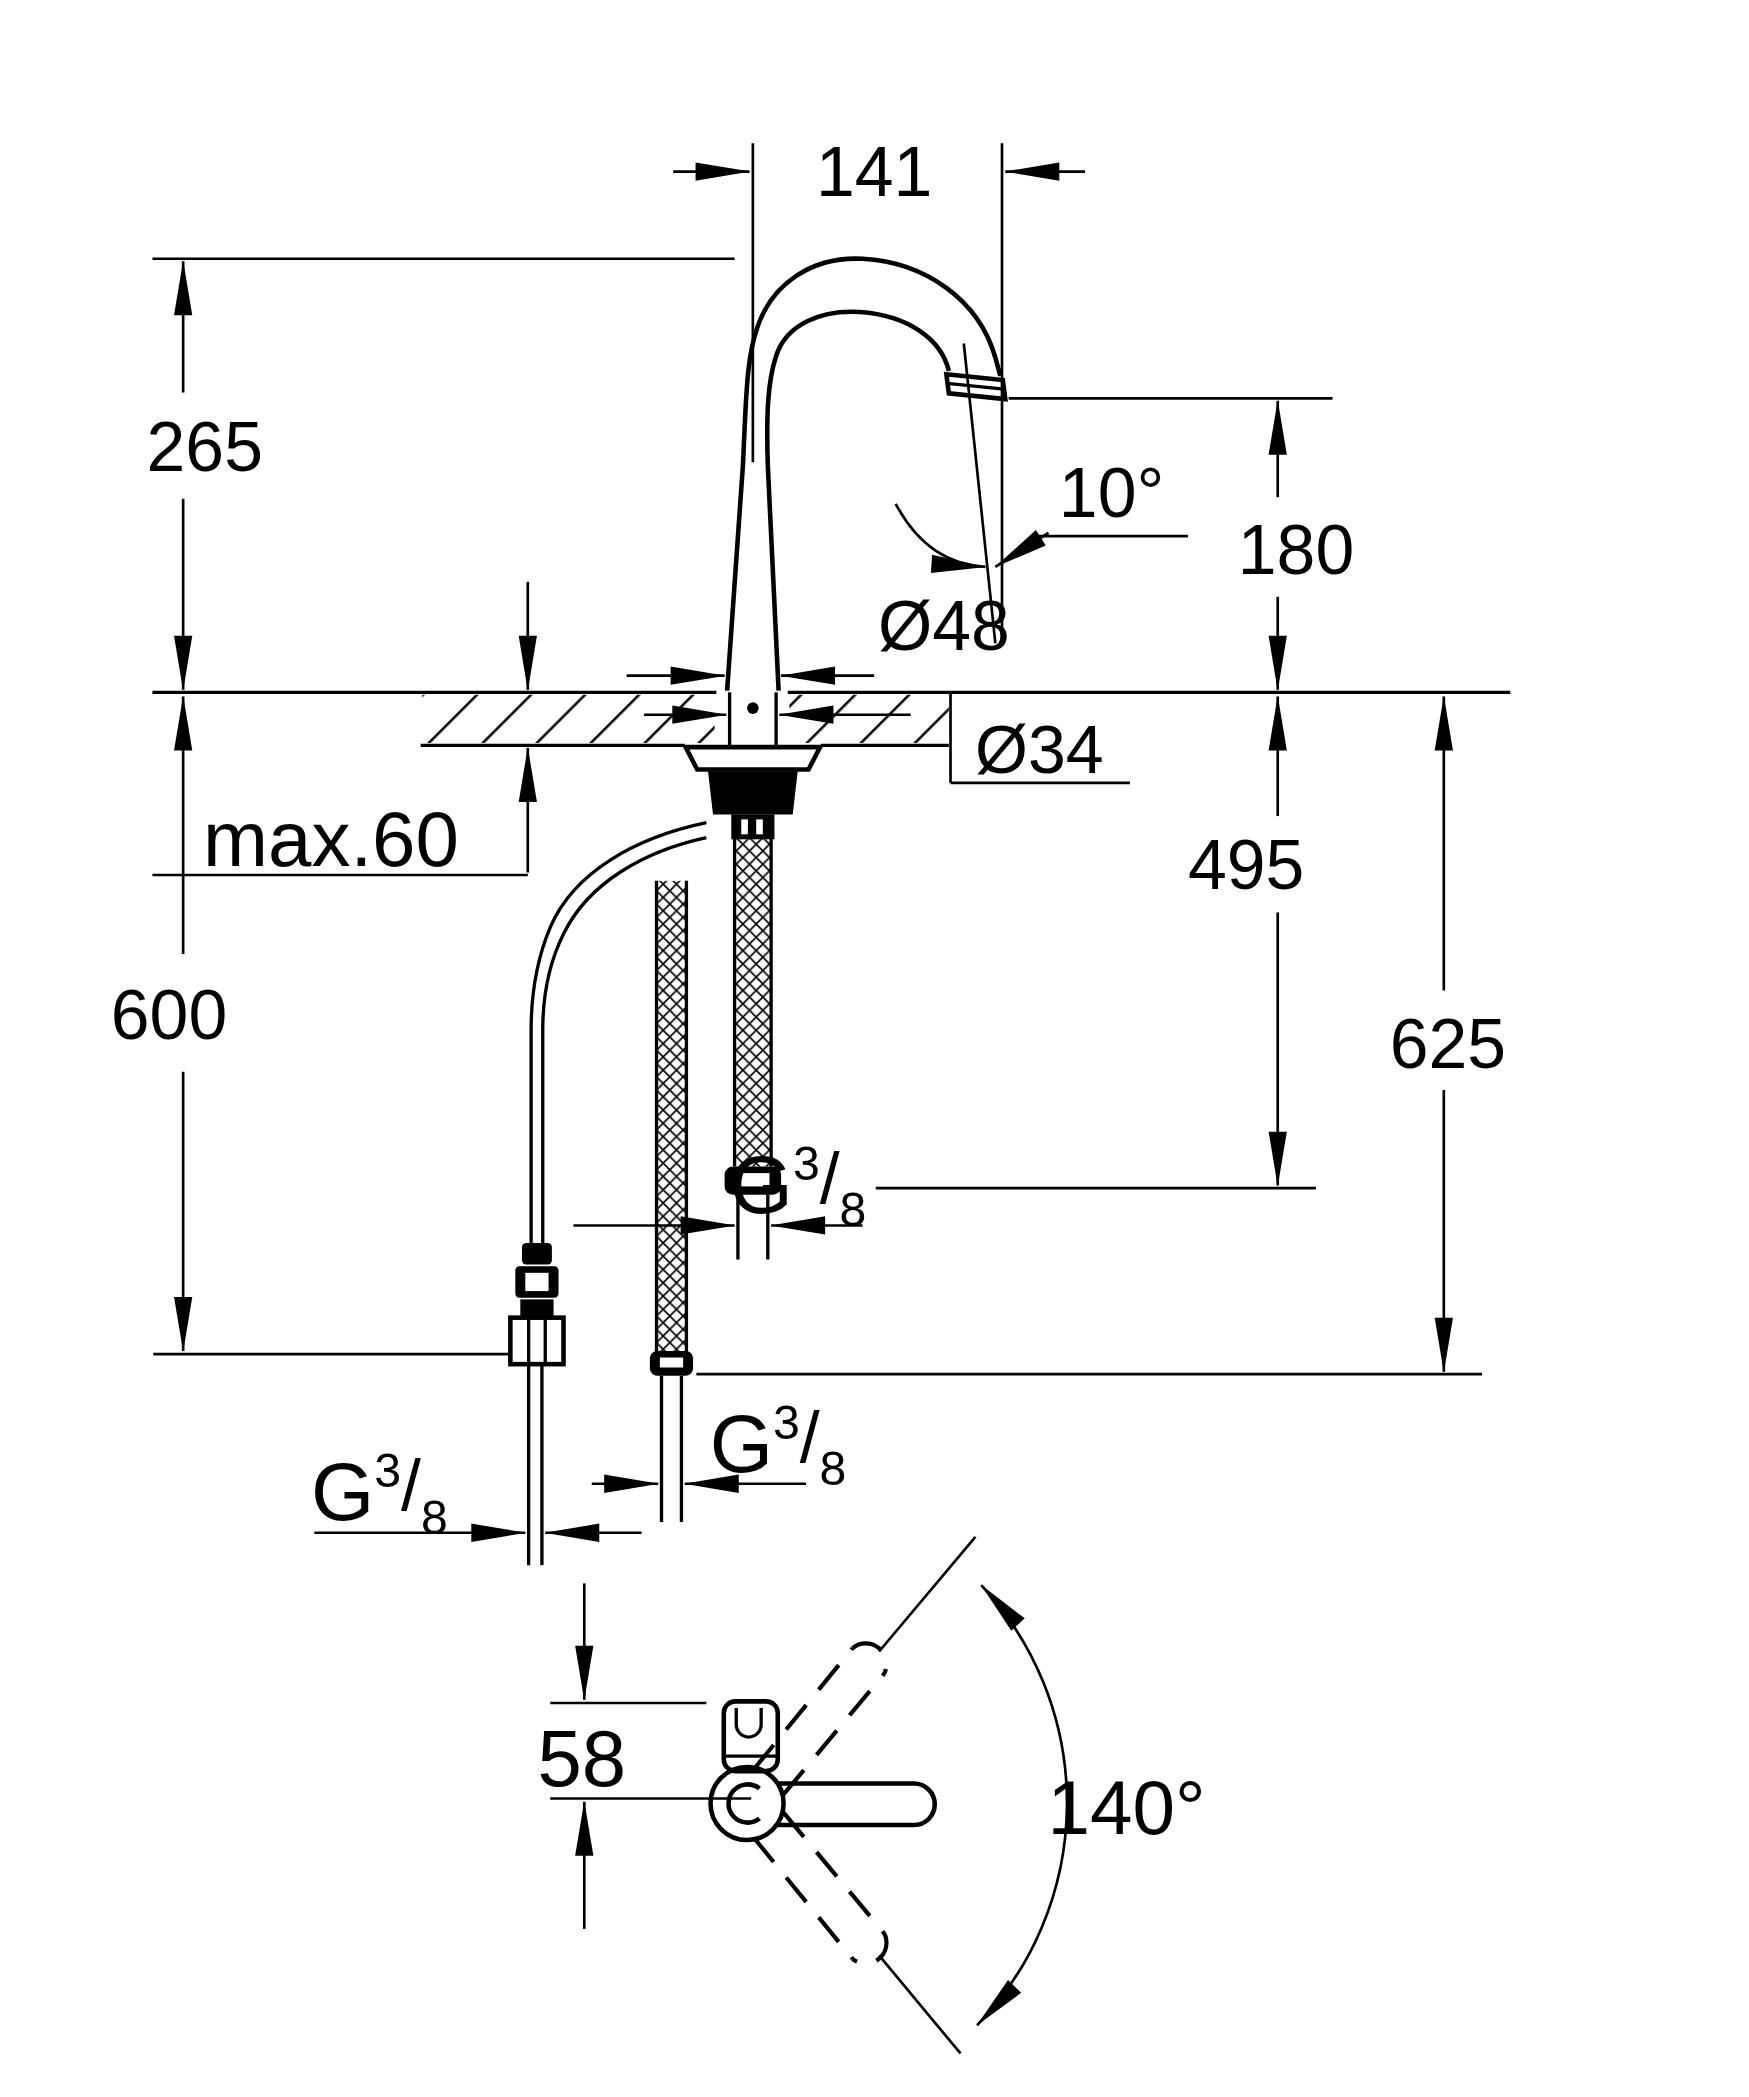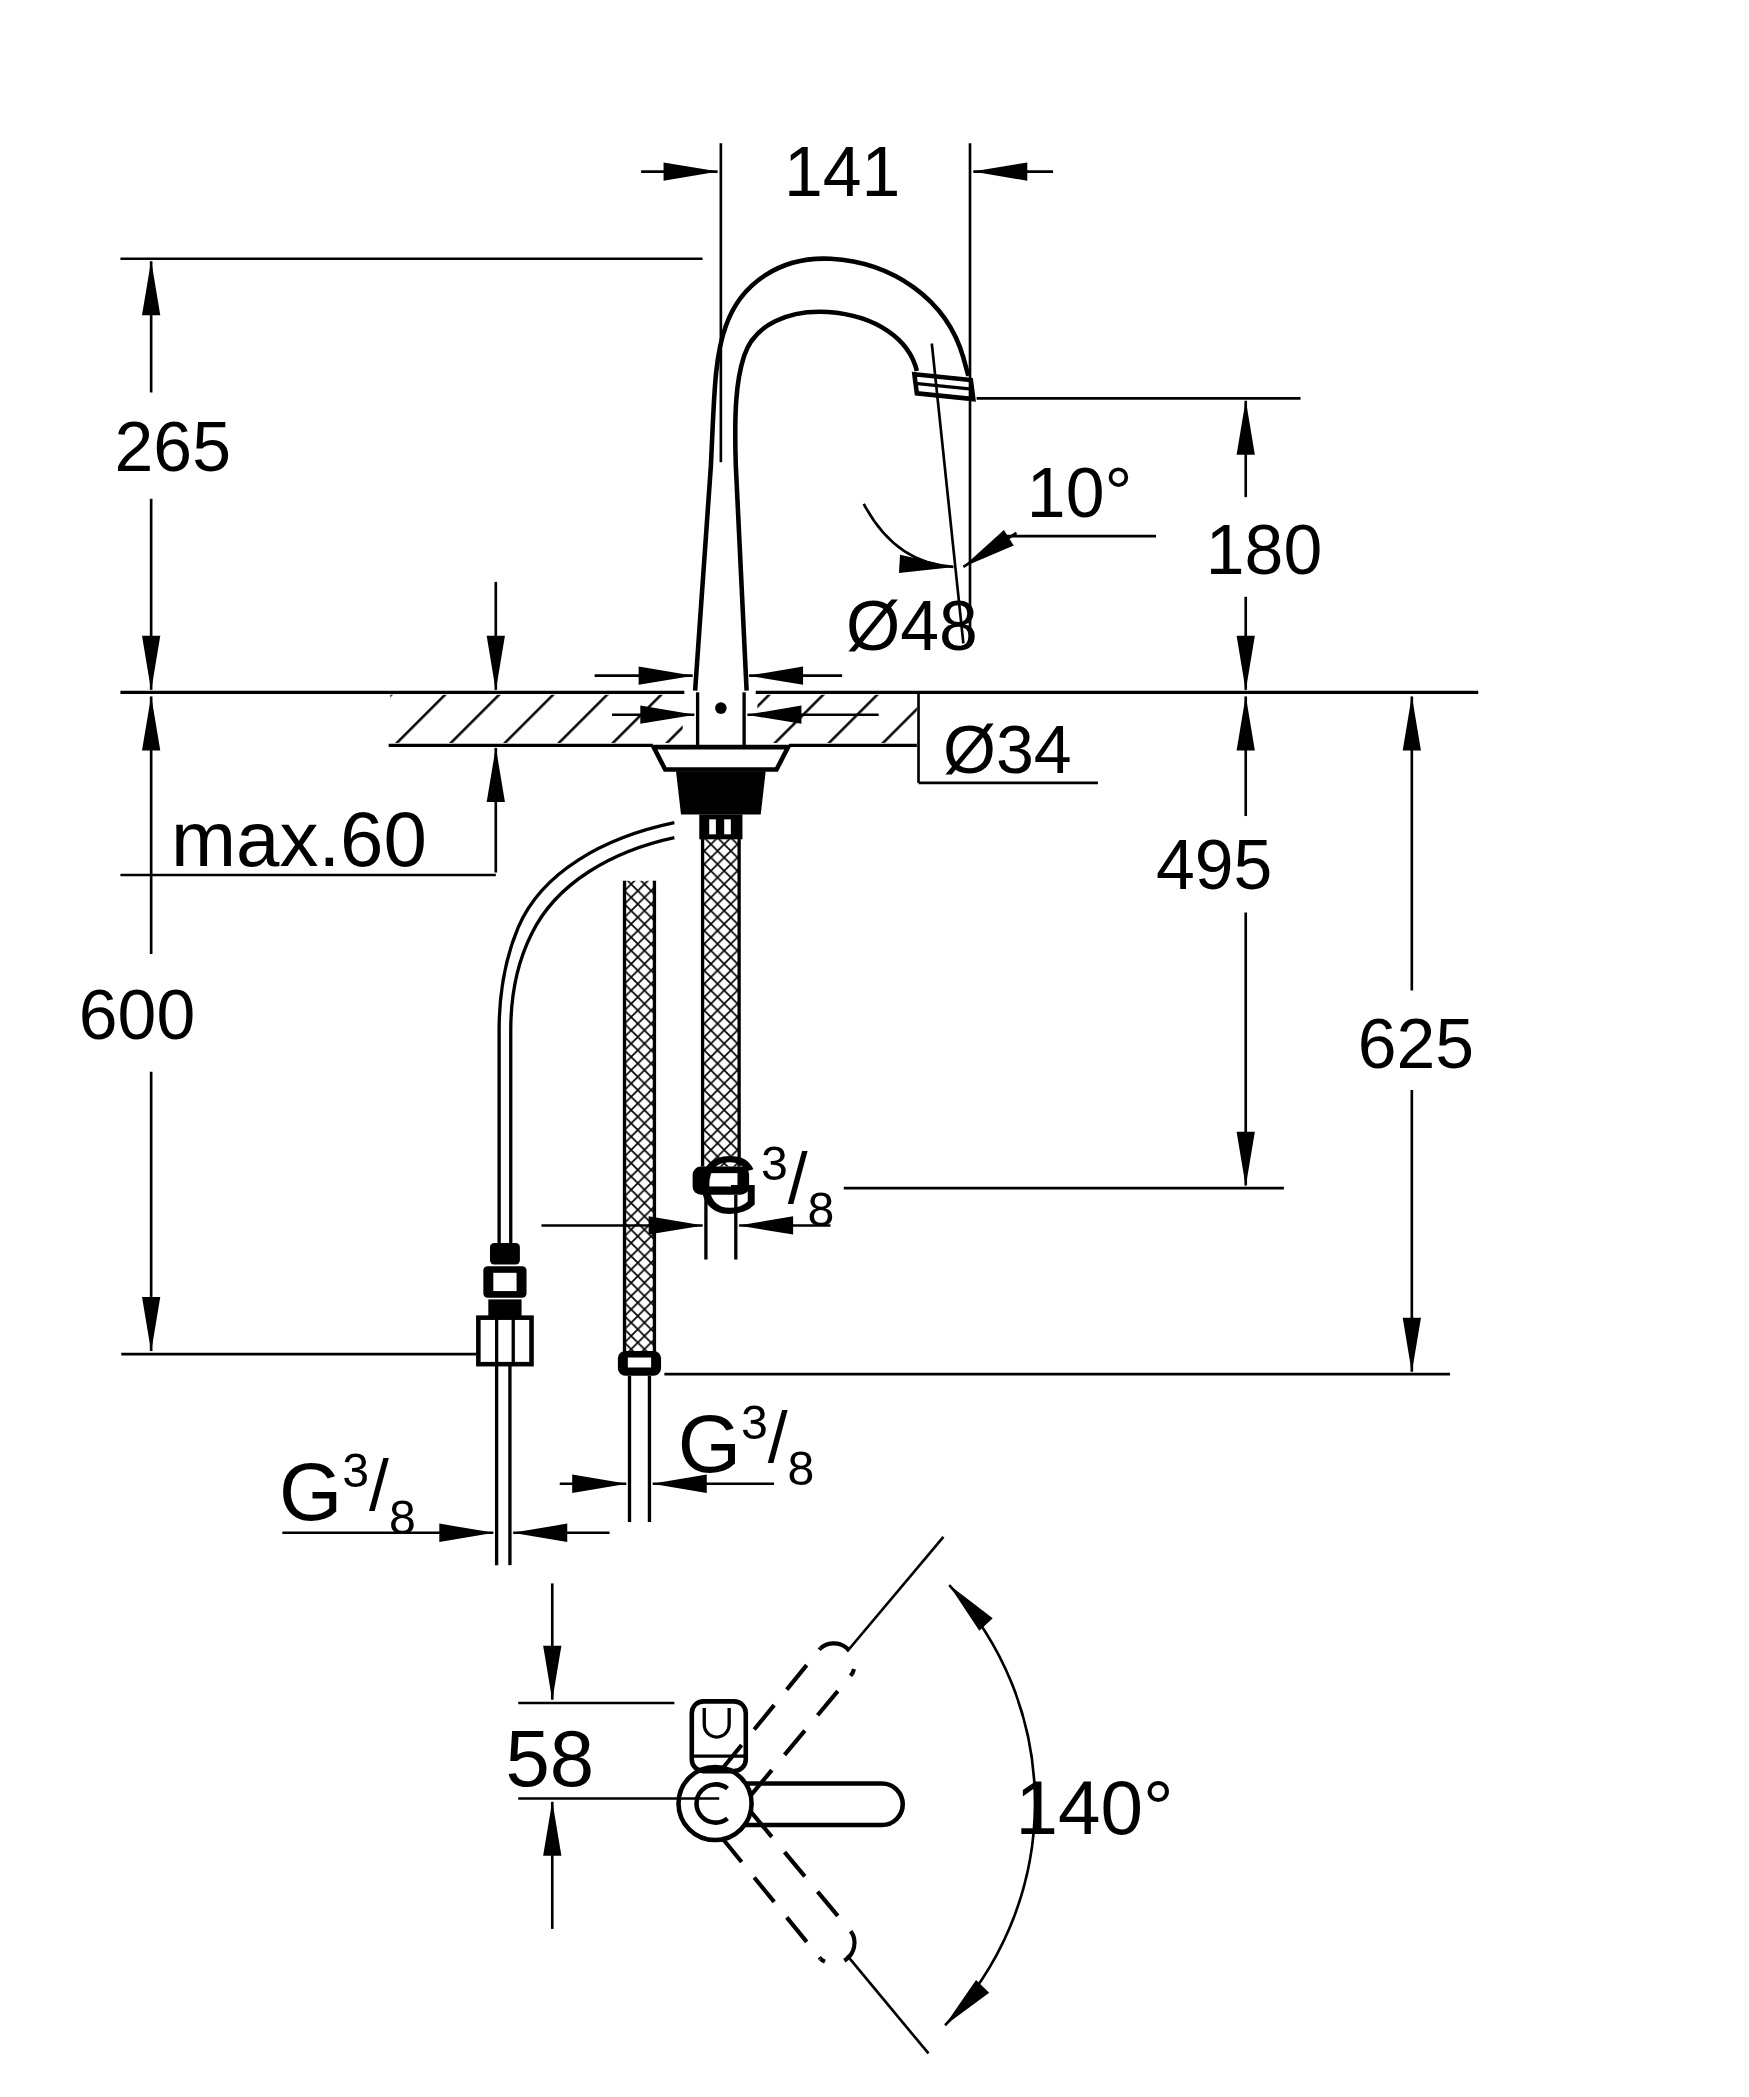--- a/index.html
+++ b/index.html
@@ -1,16 +1,16 @@
 <!DOCTYPE html>
 <html style="font-size:13.3px"><head>
 <meta charset="utf-8">
 <style>
   html,body{margin:0;padding:0;background:#ffffff;}
-  .page{width:1564px;height:2098px;background:#fff;position:relative;}
+  .page{width:1564px;height:2098px;background:#fff;position:relative;margin-left:32px;}
   svg{display:block;}
   text{font-family:"Liberation Sans","DejaVu Sans",sans-serif;fill:#000;}
   .m3{stroke:#000;stroke-width:3.2;fill:none;}
   .m4{stroke:#000;stroke-width:4;fill:none;}
   .m5{stroke:#000;stroke-width:5.5;fill:none;}
   .blk{fill:#000;stroke:none;}
   .wht{fill:#fff;stroke:none;}
   .dsh{stroke:#000;stroke-width:5;fill:none;stroke-dasharray:38 24;}
 </style>
 </head>

